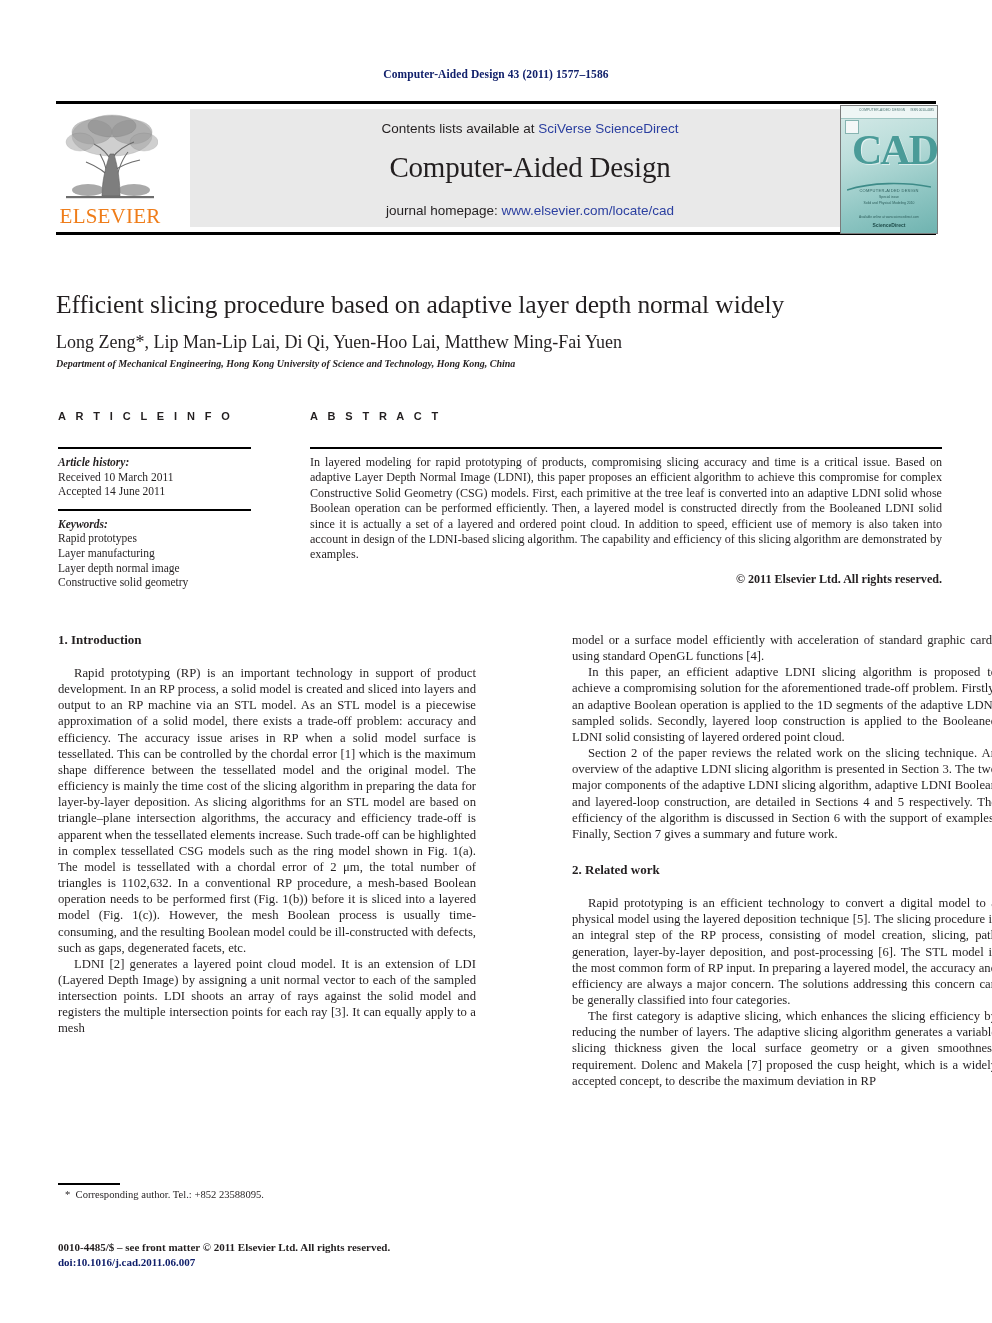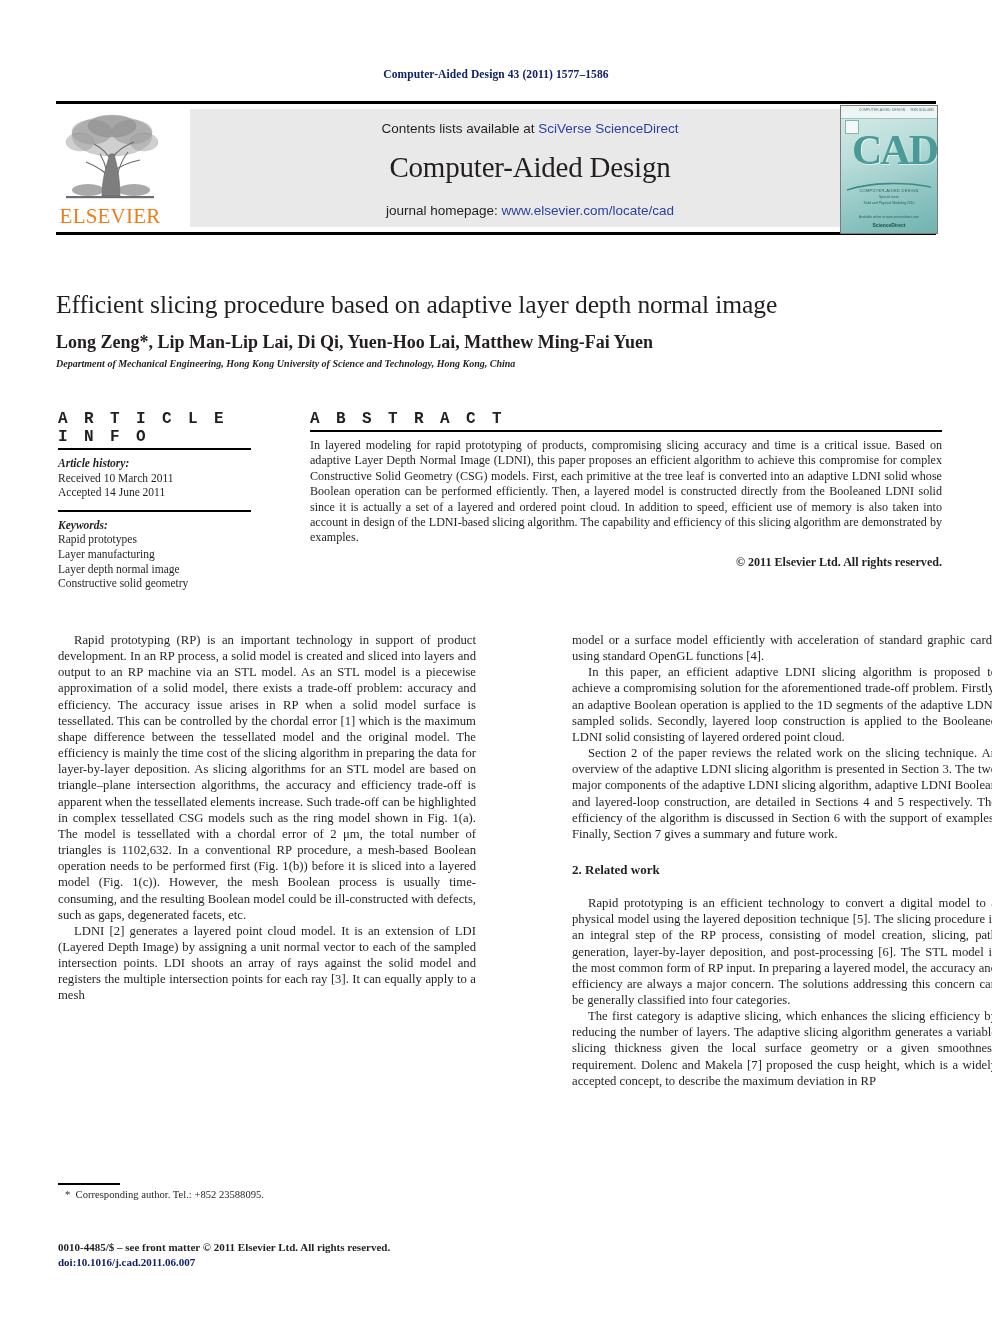--- a/index.html
+++ b/index.html
@@ -253,21 +253,20 @@
   }
   .authors {
     position: absolute;
     left: 56px;
     top: 331px;
     width: 886px;
     font-family: "Liberation Serif", serif;
     font-size: 18px;
     color: #231f20;
     line-height: 22px;
-    font-weight: bold;
   }
   .affiliation {
     position: absolute;
     left: 56px;
     top: 358px;
     width: 886px;
     font-family: "Liberation Serif", serif;
     font-style: italic;
     font-weight: bold;
     font-size: 10px;
@@ -281,26 +280,26 @@
     top: 410px;
     width: 193px;
   }
   .abs-col {
     position: absolute;
     left: 310px;
     top: 410px;
     width: 632px;
   }
   .sec-head {
-    font-family: Liberation Mono, monospace;
-    font-weight: bold;
-    font-size: 16px;
+    font-family: Liberation Sans, sans-serif;
+    font-weight: bold;
+    font-size: 11px;
     letter-spacing: 3.4px;
     color: #231f20;
-    margin-bottom: 2px;
+    margin-bottom: 25px;
   }
   .hr-heavy {
     height: 2px;
     background: #000;
     margin-bottom: 6px;
   }
   .hr-heavy.second { margin-top: 10px; }
 
   .info-block {
     font-family: "Liberation Serif", serif;
@@ -463,21 +462,21 @@
         </svg>
       </div>
       <div class="cover-sub1">COMPUTER-AIDED DESIGN</div>
       <div class="cover-sub2">Special issue</div>
       <div class="cover-sub3">Solid and Physical Modeling 2010</div>
       <div class="cover-footer1">Available online at www.sciencedirect.com</div>
       <div class="cover-footer2">ScienceDirect</div>
     </div>
   </div>
 
-  <div class="article-title">Efficient slicing procedure based on adaptive layer depth normal image</div>
+  <div class="article-title">Efficient slicing procedure based on adaptive layer depth normal widely</div>
   <div class="authors">Long Zeng*, Lip Man-Lip Lai, Di Qi, Yuen-Hoo Lai, Matthew Ming-Fai Yuen</div>
   <div class="affiliation">Department of Mechanical Engineering, Hong Kong University of Science and Technology, Hong Kong, China</div>
 
   <div class="info-col">
     <div class="sec-head">A R T I C L E    I N F O</div>
     <div class="hr-heavy"></div>
     <div class="info-block">
       <div class="lead">Article history:</div>
       <div>Received 10 March 2011</div>
       <div>Accepted 14 June 2011</div>
@@ -493,20 +492,21 @@
   </div>
 
   <div class="abs-col">
     <div class="sec-head">A B S T R A C T</div>
     <div class="hr-heavy"></div>
     <div class="abstract-body">In layered modeling for rapid prototyping of products, compromising slicing accuracy and time is a critical issue. Based on adaptive Layer Depth Normal Image (LDNI), this paper proposes an efficient algorithm to achieve this compromise for complex Constructive Solid Geometry (CSG) models. First, each primitive at the tree leaf is converted into an adaptive LDNI solid whose Boolean operation can be performed efficiently. Then, a layered model is constructed directly from the Booleaned LDNI solid since it is actually a set of a layered and ordered point cloud. In addition to speed, efficient use of memory is also taken into account in design of the LDNI-based slicing algorithm. The capability and efficiency of this slicing algorithm are demonstrated by examples.</div>
     <div class="abstract-rights">© 2011 Elsevier Ltd. All rights reserved.</div>
   </div>
 
   <div class="col-left">
+    <h2 class="body-head">1.  Introduction</h2>
     <p class="body-p">Rapid prototyping (RP) is an important technology in support of product development. In an RP process, a solid model is created and sliced into layers and output to an RP machine via an STL model. As an STL model is a piecewise approximation of a solid model, there exists a trade-off problem: accuracy and efficiency. The accuracy issue arises in RP when a solid model surface is tessellated. This can be controlled by the chordal error [1] which is the maximum shape difference between the tessellated model and the original model. The efficiency is mainly the time cost of the slicing algorithm in preparing the data for layer-by-layer deposition. As slicing algorithms for an STL model are based on triangle–plane intersection algorithms, the accuracy and efficiency trade-off is apparent when the tessellated elements increase. Such trade-off can be highlighted in complex tessellated CSG models such as the ring model shown in Fig. 1(a). The model is tessellated with a chordal error of 2 μm, the total number of triangles is 1102,632. In a conventional RP procedure, a mesh-based Boolean operation needs to be performed first (Fig. 1(b)) before it is sliced into a layered model (Fig. 1(c)). However, the mesh Boolean process is usually time-consuming, and the resulting Boolean model could be ill-constructed with defects, such as gaps, degenerated facets, etc.</p>
     <p class="body-p">LDNI [2] generates a layered point cloud model. It is an extension of LDI (Layered Depth Image) by assigning a unit normal vector to each of the sampled intersection points. LDI shoots an array of rays against the solid model and registers the multiple intersection points for each ray [3]. It can equally apply to a mesh</p>
   </div>
 
   <div class="col-right">
     <p class="body-p cont">model or a surface model efficiently with acceleration of standard graphic cards using standard OpenGL functions [4].</p>
     <p class="body-p">In this paper, an efficient adaptive LDNI slicing algorithm is proposed to achieve a compromising solution for the aforementioned trade-off problem. Firstly, an adaptive Boolean operation is applied to the 1D segments of the adaptive LDNI sampled solids. Secondly, layered loop construction is applied to the Booleaned LDNI solid consisting of layered ordered point cloud.</p>
     <p class="body-p">Section 2 of the paper reviews the related work on the slicing technique. An overview of the adaptive LDNI slicing algorithm is presented in Section 3. The two major components of the adaptive LDNI slicing algorithm, adaptive LDNI Boolean and layered-loop construction, are detailed in Sections 4 and 5 respectively. The efficiency of the algorithm is discussed in Section 6 with the support of examples. Finally, Section 7 gives a summary and future work.</p>
     <h2 class="body-head spaced">2.  Related work</h2>
     <p class="body-p">Rapid prototyping is an efficient technology to convert a digital model to a physical model using the layered deposition technique [5]. The slicing procedure is an integral step of the RP process, consisting of model creation, slicing, path generation, layer-by-layer deposition, and post-processing [6]. The STL model is the most common form of RP input. In preparing a layered model, the accuracy and efficiency are always a major concern. The solutions addressing this concern can be generally classified into four categories.</p>

